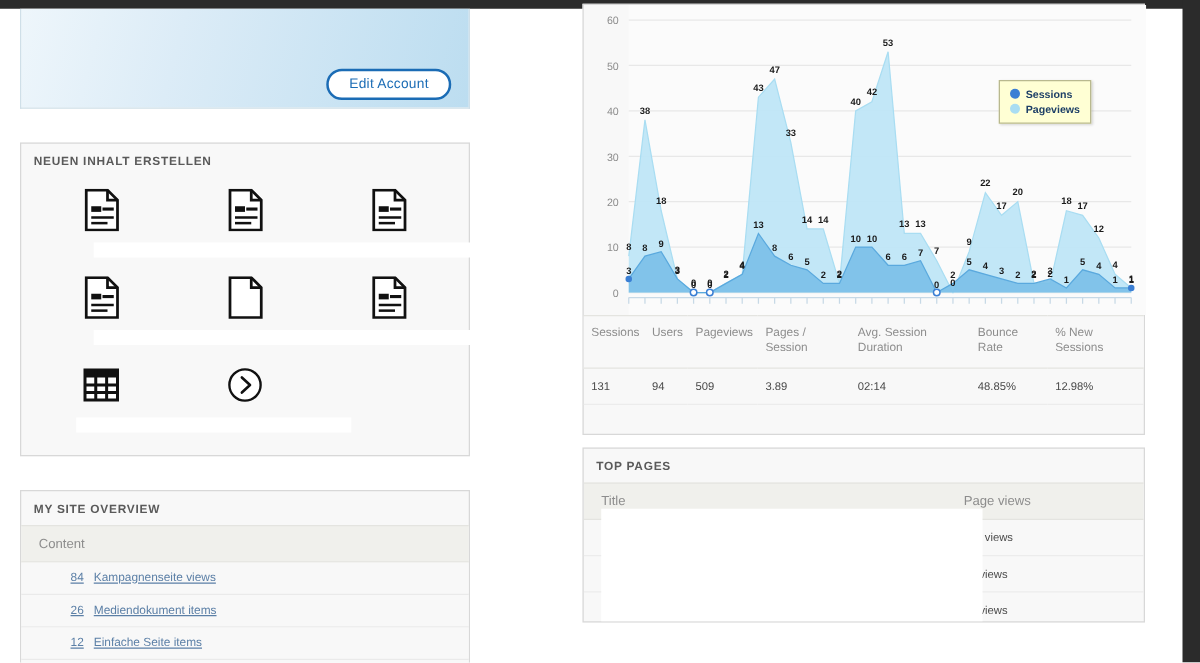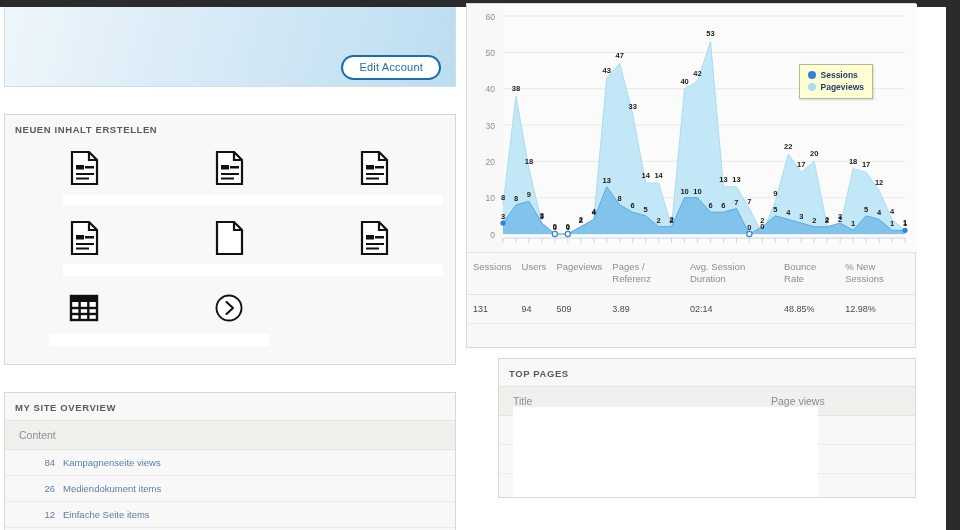--- a/index.html
+++ b/index.html
@@ -15,21 +15,21 @@
   .topbar {
     position:absolute; left:0; top:0; width:960px; height:7px;
     background:#2b2b2b;
   }
   .rightgutter {
     position:absolute; right:0; top:0; width:14px; height:530px;
     background:#2b2b2b;
   }
 
   
-  .leftcol { position:absolute; left:4px; top:7px; width:452px; height:523px; }
+  .leftcol { position:absolute; left:16px; top:7px; width:360px; height:523px; }
 
   .account-banner {
     position:relative;
     height:80px;
     background:linear-gradient(105deg,#eef6fb 0%, #dcecf7 35%, #bcddf0 100%);
     border:1px solid #cfdfe8;
     border-top:none;
   }
   .edit-account-btn {
     position:absolute; right:14px; top:48px;
@@ -89,20 +89,21 @@
     color:#8d8d8d;
   }
   .ovw-row {
     display:flex;
     align-items:center;
     padding:7px 10px;
     border-bottom:1px solid #eaeaea;
     font-size:9.5px;
     color:#5b7fa6;
     background:#f8f8f8;
+    text-decoration:underline;
   }
   .ovw-count { width:48px; text-align:right; padding-right:8px; }
   .ovw-label { flex:1; }
 
   
   .rightcol { position:absolute; left:466px; top:3px; width:450px; }
 
   .chart-panel {
     background:#f8f8f8;
     border:1px solid #d8d8d8;
@@ -152,21 +153,20 @@
     border-bottom:1px solid #ececec;
   }
 
   .toppages-panel {
     background:#f8f8f8;
     border:1px solid #d8d8d8;
     margin-top:10px;
     height:140px;
     position:relative;
     overflow:hidden;
-    margin-left:32px;
   }
   .tp-head {
     display:flex;
     background:#f0f0ec;
     border-top:1px solid #e4e4e0;
     border-bottom:1px solid #e4e4e0;
     font-size:10.5px;
     color:#8d8d8d;
     padding:8px 14px;
     gap:21px;
@@ -477,21 +477,21 @@
         <span>Pageviews</span>
       </div>
     </div>
 
     <table class="stats-table">
       <thead>
         <tr>
           <th>Sessions</th>
           <th>Users</th>
           <th>Pageviews</th>
-          <th>Pages / Referenz</th>
+          <th>Pages / Session</th>
           <th>Avg. Session Duration</th>
           <th>Bounce Rate</th>
           <th>% New Sessions</th>
         </tr>
       </thead>
       <tbody>
         <tr>
           <td>131</td>
           <td>94</td>
           <td>509</td>

